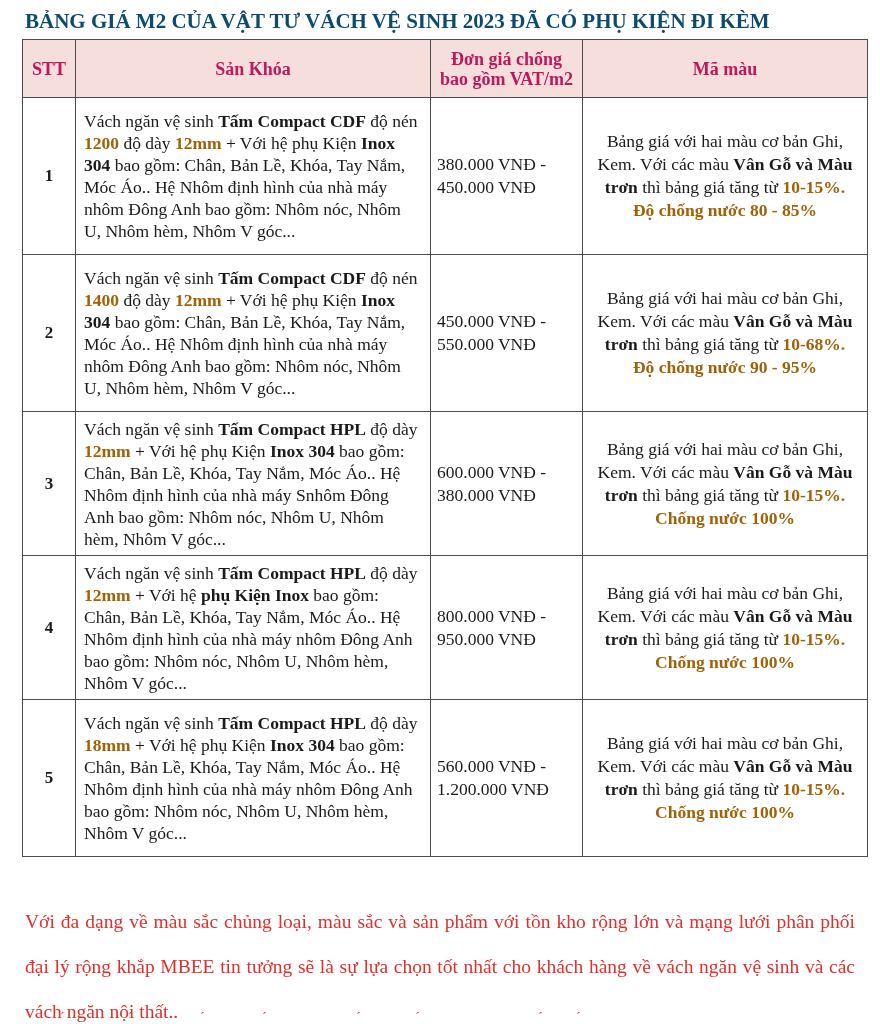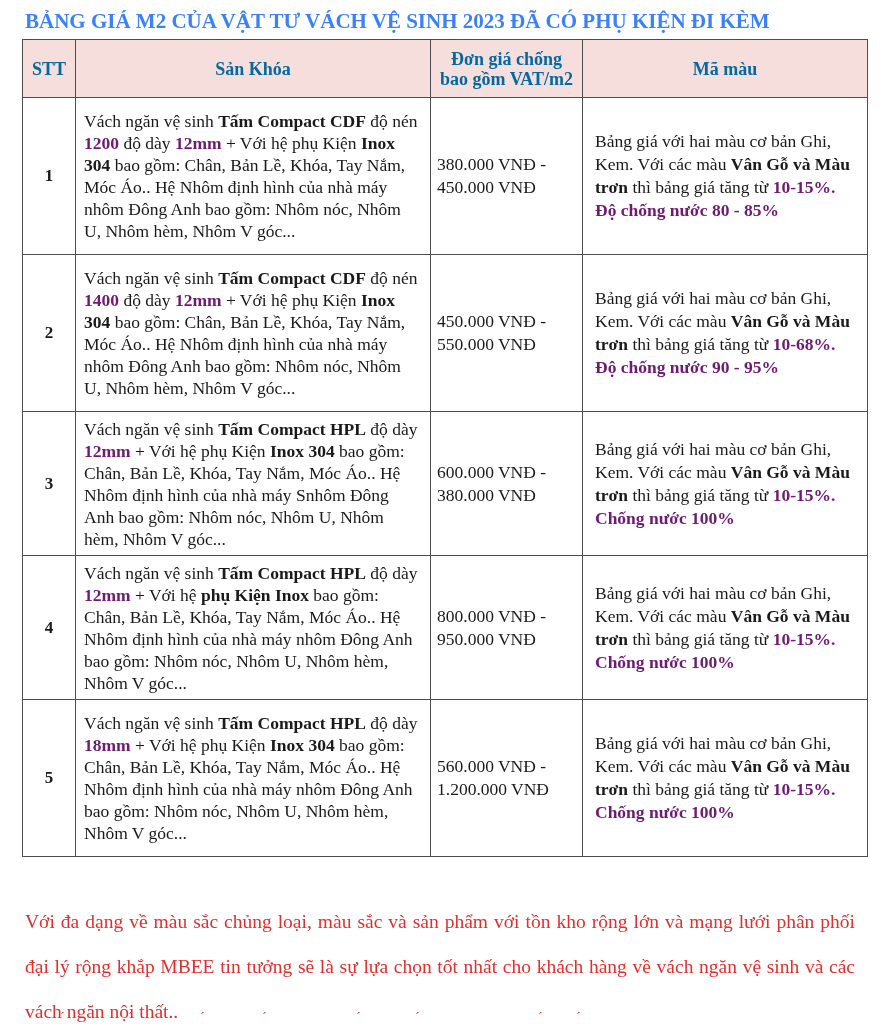--- a/index.html
+++ b/index.html
@@ -8,35 +8,35 @@
     width: 880px; height: 1024px;
     background: #ffffff;
     font-family: "Liberation Serif", "DejaVu Serif", serif;
     overflow: hidden;
     position: relative;
   }
   .doc-title {
     margin: 9px 0 5px 25px;
     font-size: 21px;
     font-weight: bold;
-    color: #3b82f6;
+    color: #0c4a6e;
     white-space: nowrap;
   }
   table.price-table {
     border-collapse: collapse;
     margin-left: 22px;
     width: 845px;
     table-layout: fixed;
   }
   .price-table th, .price-table td {
     border: 1px solid #4d4d4d;
   }
   .price-table th {
     background: #f6dedd;
-    color: #0369a1;
+    color: #be185d;
     font-weight: bold;
     font-size: 18px;
     text-align: center;
     vertical-align: middle;
     height: 58px;
     line-height: 20px;
     padding: 2px 4px;
   }
   .price-table td {
     font-size: 17.5px;
@@ -53,27 +53,28 @@
     text-align: left;
     padding: 2px 8px;
     line-height: 22px;
   }
   td.cell-price {
     text-align: left;
     line-height: 23px;
     padding: 2px 6px;
   }
   td.cell-color {
+    text-align: center;
     line-height: 23px;
     padding: 11px 12px;
   }
   tr.row-h-tall td  { height: 157px; }
   tr.row-h-short td { height: 144px; }
   span.b { font-weight: bold; }
-  span.r { color: #701a75; }
+  span.r { color: #a16207; }
   .footer-paragraph {
     margin: 42px 25px 0 25px;
     width: 830px;
     color: #e0302c;
     font-size: 19.5px;
     line-height: 45px;
     text-align: justify;
   }
   .clipped-line {
     position: absolute;

